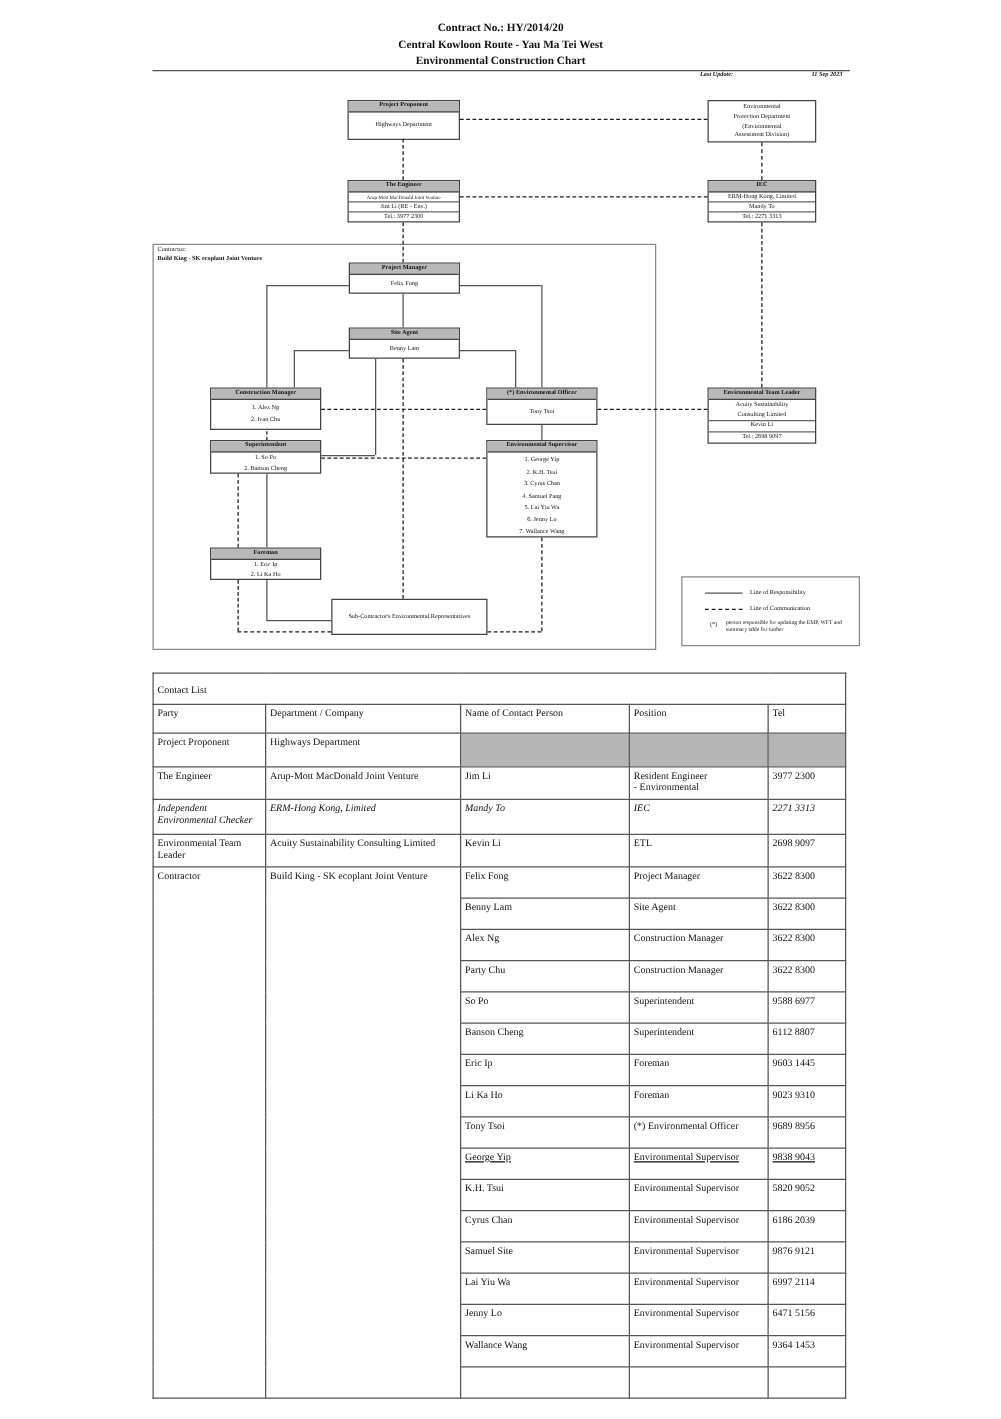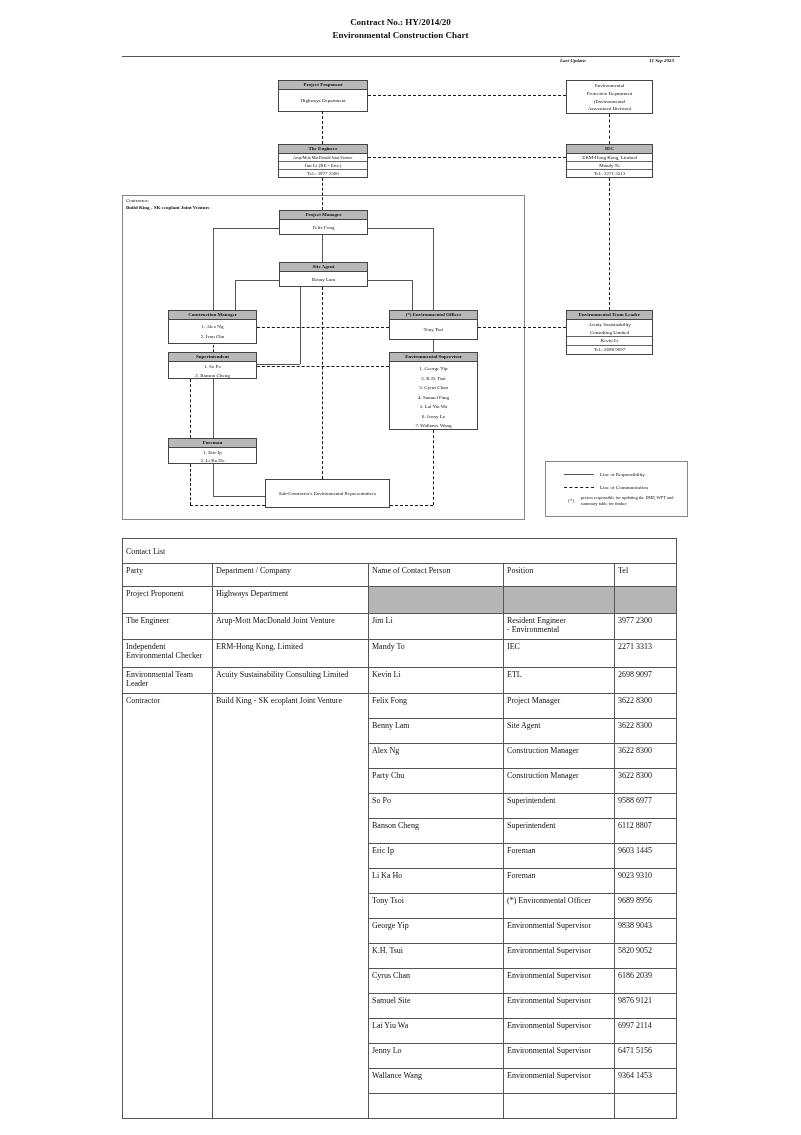--- a/index.html
+++ b/index.html
@@ -86,20 +86,21 @@
   td.gray{background:#b5b5b5;}
   tr.hdr{height:23px;}
 </style>
 </head>
 <body>
 
 <div class="page">
 
   <div class="doc-title">
     <div>Contract No.: HY/2014/20</div>
+    <div>Central Kowloon Route - Yau Ma Tei West</div>
     <div>Environmental Construction Chart</div>
   </div>
   <div class="title-rule"></div>
   <div class="last-update">
     <span>Last Update:</span>
     <span>11 Sep 2023</span>
   </div>
 
   <div id="chart-layer">
 
@@ -276,21 +277,21 @@
             <td class="gray"></td>
           </tr>
           <tr style="height: 26px;">
             <td rowspan="1">The Engineer</td>
             <td rowspan="1">Arup-Mott MacDonald Joint Venture</td>
             <td>Jim Li</td>
             <td>Resident Engineer
 - Environmental</td>
             <td>3977 2300</td>
           </tr>
-          <tr style="height: 28px;">
+          <tr style="height: 28px; font-style: italic;">
             <td rowspan="1">Independent Environmental Checker</td>
             <td rowspan="1">ERM-Hong Kong, Limited</td>
             <td>Mandy To</td>
             <td>IEC</td>
             <td>2271 3313</td>
           </tr>
           <tr style="height: 26px;">
             <td rowspan="1">Environmental Team Leader</td>
             <td rowspan="1">Acuity Sustainability Consulting Limited</td>
             <td>Kevin Li</td>
@@ -337,21 +338,21 @@
           <tr style="height: 25px;">
             <td>Li Ka Ho</td>
             <td>Foreman</td>
             <td>9023 9310</td>
           </tr>
           <tr style="height: 25px;">
             <td>Tony Tsoi</td>
             <td>(*) Environmental Officer</td>
             <td>9689 8956</td>
           </tr>
-          <tr style="height: 25px;">
+          <tr style="height: 25px; text-decoration: underline;">
             <td>George Yip</td>
             <td>Environmental Supervisor</td>
             <td>9838 9043</td>
           </tr>
           <tr style="height: 25px;">
             <td>K.H. Tsui</td>
             <td>Environmental Supervisor</td>
             <td>5820 9052</td>
           </tr>
           <tr style="height: 25px;">

